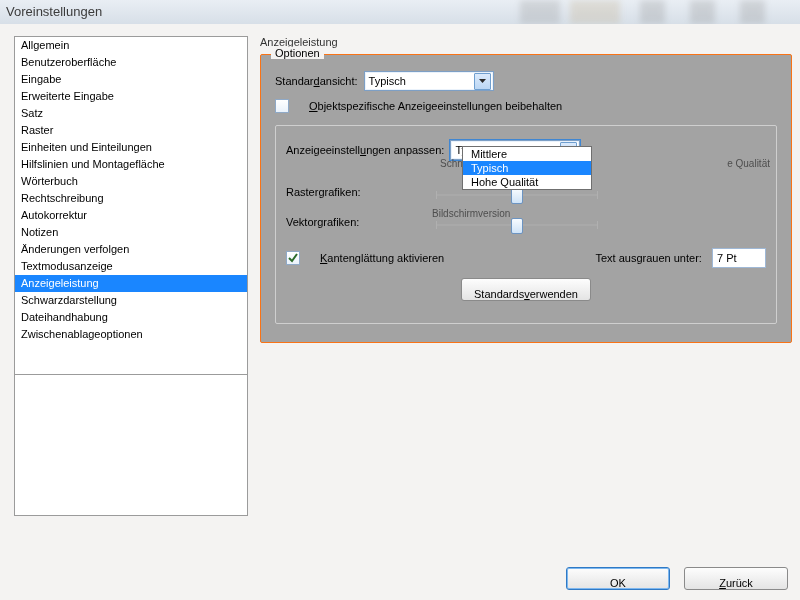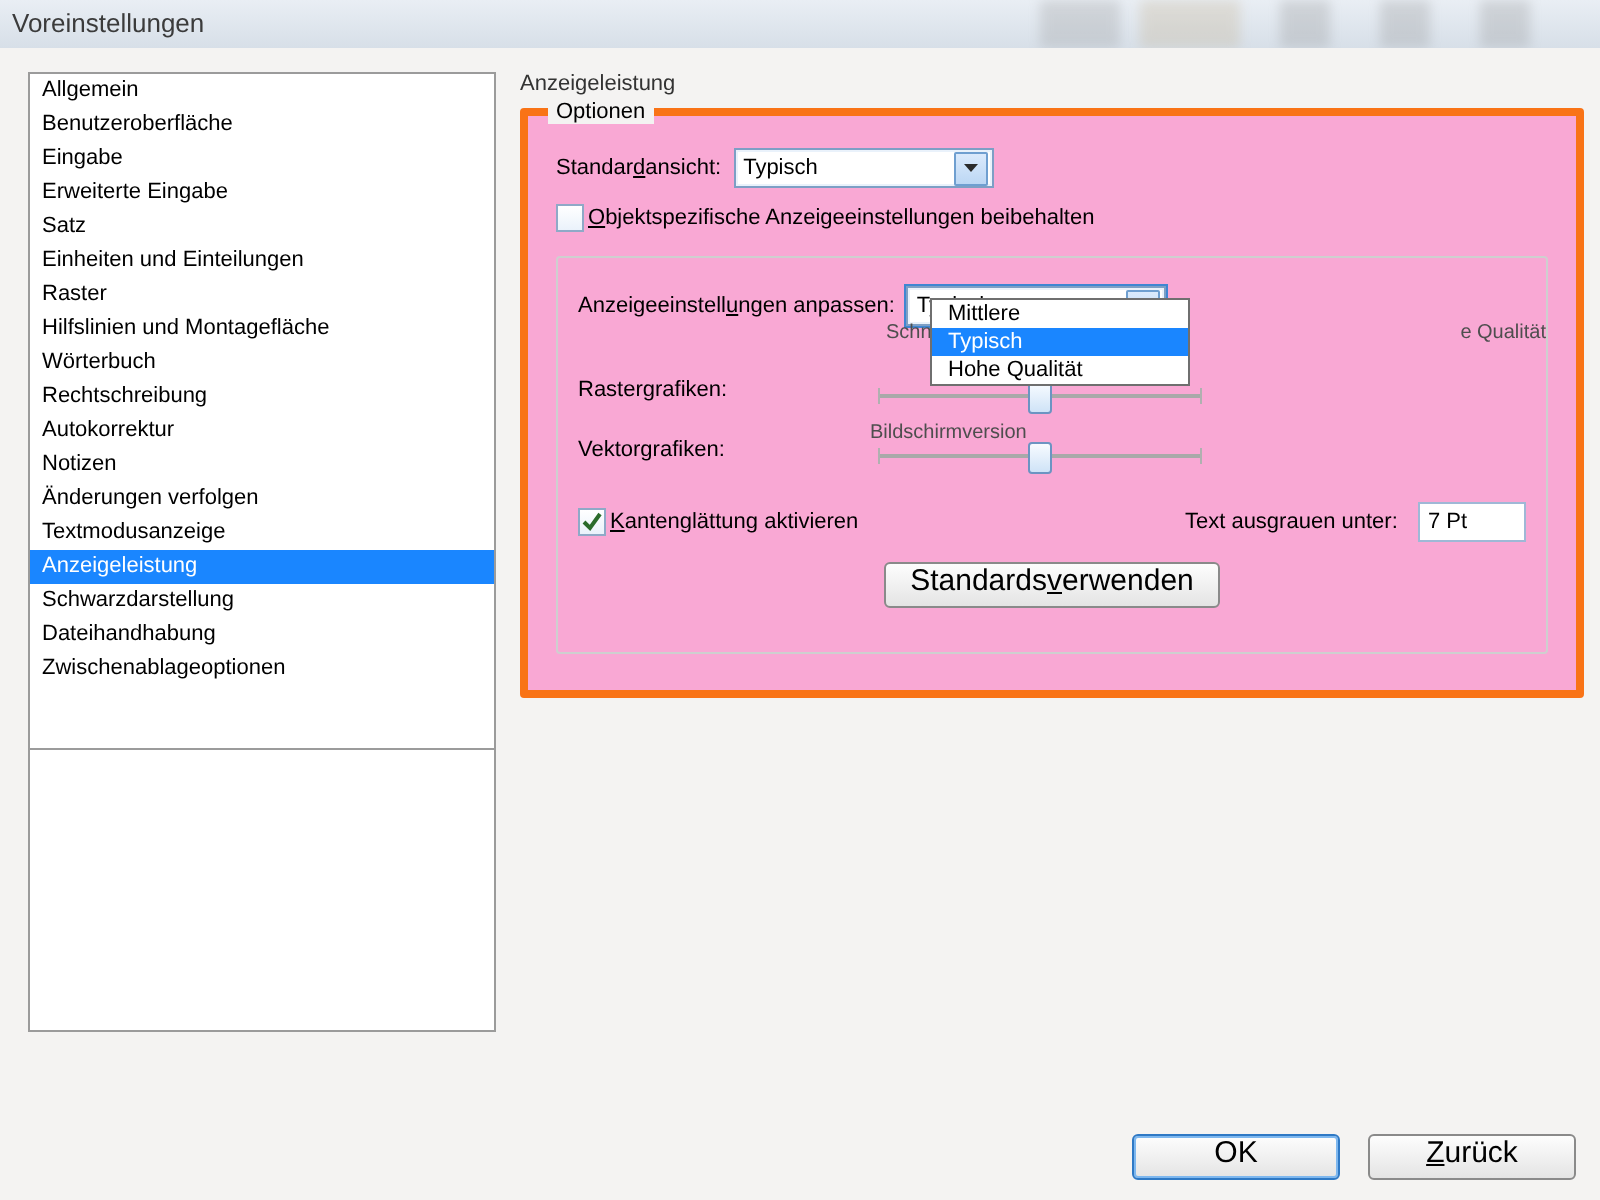--- a/index.html
+++ b/index.html
@@ -14,43 +14,43 @@
   .s5{left:740px;width:25px;background:#888}
   .client{position:absolute;left:0;right:0;top:24px;bottom:0;background:#f4f3f2}
   
   .sidebar{position:absolute;left:14px;top:12px;width:232px;height:478px;border:1px solid #9b9b9b;background:#fff;overflow:hidden}
   .sidebar .item{padding:1px 6px 2px 6px;line-height:14px;cursor:default}
   .sidebar .item.selected{background:#1a86ff;color:#fff}
   .sidebar .preview{position:absolute;left:-1px;right:-1px;bottom:-1px;height:140px;border:1px solid #9b9b9b;background:#fff}
   
   .panel{position:absolute;left:260px;top:12px;right:8px;height:410px;}
   .panel-title{font-size:11px;color:#333;margin-bottom:6px}
-  .groupbox{position:relative;border:4px solid #f97316;border-radius:2px;padding:16px 14px 18px 14px;background:#f9a8d4;margin-bottom:32px}
+  .groupbox{position:relative;border:1px solid #f97316;border-radius:2px;padding:16px 14px 18px 14px;background:#a3a3a3;margin-bottom:32px}
   .groupbox .legend{position:absolute;top:-8px;left:10px;background:#f4f3f2;padding:0 4px}
   .innerbox{position:relative;border:1px solid #cfcfcf;border-radius:2px;padding:14px 10px 22px 10px;margin-top:12px}
   .row{display:flex;align-items:center;margin-bottom:8px}
   .lbl{white-space:nowrap}
   .underline{text-decoration:underline}
   .combo{display:inline-flex;align-items:center;justify-content:space-between;height:18px;border:1px solid #7d9fc5;background:#fff;padding:0 2px 0 4px;min-width:110px;font-size:11px;box-shadow:inset 0 0 0 1px #eaf2fb}
   .combo.focus{outline:1px solid #3f86d2}
   .combo .arrow{width:15px;height:15px;margin-left:4px;display:flex;align-items:center;justify-content:center;background:linear-gradient(#dbeafc,#bcd7f4);border:1px solid #6f9fd0;border-radius:1px}
   .combo .arrow svg{width:7px;height:4px}
-  .check{display:inline-flex;align-items:center;gap:2px}
+  .check{display:inline-flex;align-items:center;gap:20px}
   .check .box{width:12px;height:12px;border:1px solid #8fa9c7;background:linear-gradient(#fff,#eaf2fb);display:flex;align-items:center;justify-content:center}
   .check .box svg{width:10px;height:10px;display:none}
   .check.checked .box svg{display:block}
   .slider-row{display:flex;align-items:center;margin:4px 0 6px 0}
   .slider-row .sl-lbl{width:140px;text-align:left;padding-right:6px}
   .slider{position:relative;width:170px;height:24px}
   .slider .track{position:absolute;left:4px;right:4px;top:14px;height:2px;background:#a9a9a9}
   .slider .minitick{position:absolute;top:11px;width:1px;height:8px;background:#b0b0b0}
   .slider .caption{position:absolute;top:-2px;left:0;right:0;font-size:10px;color:#4e4e4e}
   .slider .thumb{position:absolute;top:8px;width:10px;height:14px;background:linear-gradient(#f7fbff,#cfe3f7);border:1px solid #6c94c2;border-radius:2px;transform:translateX(-50%)}
   .below-labels{position:absolute;left:154px;top:-4px;width:330px;display:flex;justify-content:space-between;font-size:10px;color:#4e4e4e}
-  .btn{display:inline-flex;align-items:flex-start;justify-content:center;height:21px;padding:0 12px;border:1px solid #8a8a8a;border-radius:3px;background:linear-gradient(#fdfdfd,#e4e4e4);font-size:15px}
+  .btn{display:inline-flex;align-items:flex-end;justify-content:center;height:21px;padding:0 12px;border:1px solid #8a8a8a;border-radius:3px;background:linear-gradient(#fdfdfd,#e4e4e4);font-size:11px}
   .btn.primary{border:1px solid #2f79c5;box-shadow:0 0 0 1px #7db7ef inset}
   .textfield{height:18px;border:1px solid #9fb8d6;background:#fff;padding:0 4px;font-size:11px;display:inline-flex;align-items:center;width:44px}
   .footer{position:absolute;right:12px;bottom:10px;display:flex;gap:14px}
   
   .popup{position:absolute;border:1px solid #6f6f6f;background:#fff;z-index:50;font-size:11px}
   .popup .opt{padding:1px 8px}
   .popup .opt.sel{background:#1a86ff;color:#fff}
 </style>
 </head>
 <body>
@@ -61,22 +61,22 @@
 </div>
 
 <div class="client">
 
   <div class="sidebar" id="sidebar">
     <div class="item">Allgemein</div>
       <div class="item">Benutzeroberfläche</div>
       <div class="item">Eingabe</div>
       <div class="item">Erweiterte Eingabe</div>
       <div class="item">Satz</div>
+      <div class="item">Raster</div>
       <div class="item">Einheiten und Einteilungen</div>
-      <div class="item">Raster</div>
       <div class="item">Hilfslinien und Montagefläche</div>
       <div class="item">Wörterbuch</div>
       <div class="item">Rechtschreibung</div>
       <div class="item">Autokorrektur</div>
       <div class="item">Notizen</div>
       <div class="item">Änderungen verfolgen</div>
       <div class="item">Textmodusanzeige</div>
       <div class="item selected">Anzeigeleistung</div>
       <div class="item">Schwarzdarstellung</div>
       <div class="item">Dateihandhabung</div>

